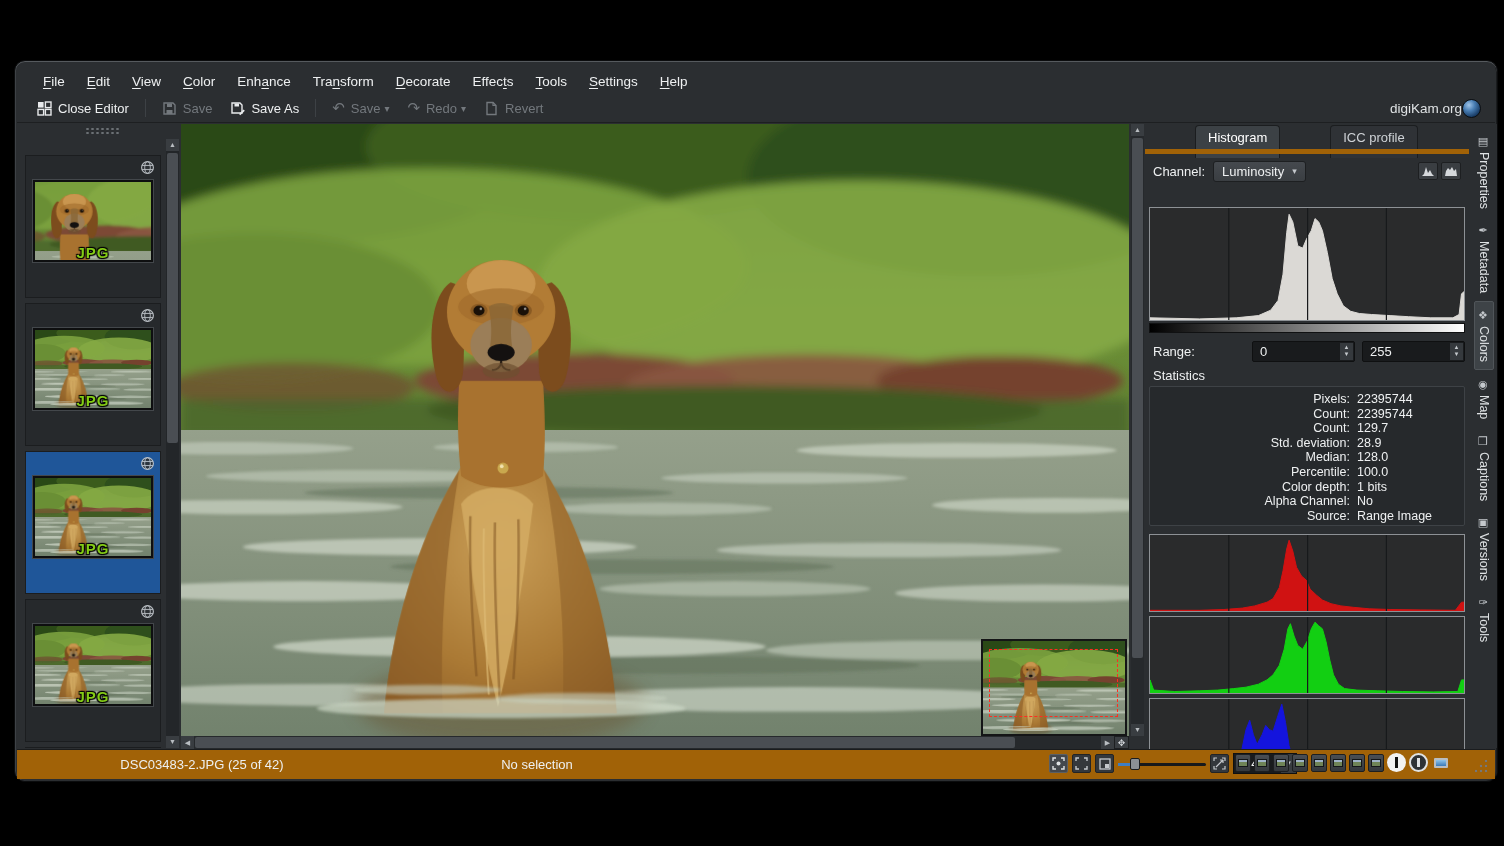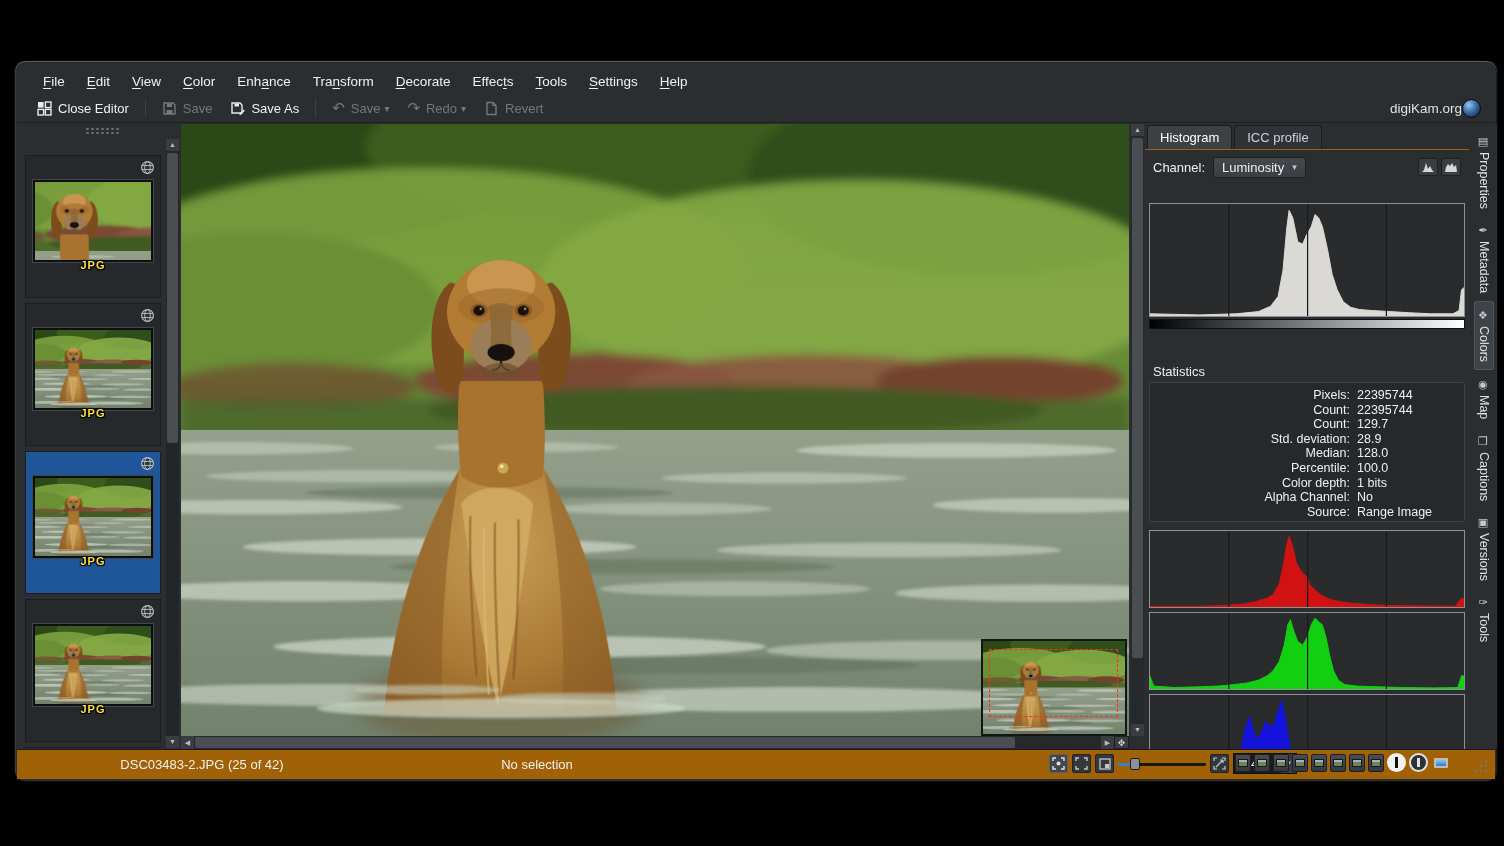--- a/index.html
+++ b/index.html
@@ -35,22 +35,22 @@
   #thumb-handle { position:absolute; left:50%; top:2px; width:34px; height:7px; transform:translateX(-50%);
     background:radial-gradient(circle, #6b7075 1px, transparent 1.4px); background-size:5px 4px; }
   #thumb-list { position:absolute; left:0; top:14px; width:140px; bottom:0; overflow:hidden; }
   .thumb-cell { position:absolute; left:2px; width:136px; height:143px; background:#26292c;
     border:1px solid #1b1d1f; }
   .thumb-cell.selected { background:#1f5699; }
   .cell-globe { position:absolute; right:5px; top:4px; width:15px; height:15px; opacity:.9; }
   .thumb { position:absolute; left:7px; top:24px; width:120px; height:82px;
     border:2px solid #0e0f10; outline:1px solid #43474b; }
   .thumb-badge { position:absolute; left:50%; top:88px; transform:translateX(-50%);
-    font-size:11px; font-weight:bold; color:#fde047; letter-spacing:1px;
-    text-shadow:-1px -1px 1px #000, 1px -1px 1px #000, -1px 1px 1px #000, 1px 1px 1px #000;margin-top:15px; }
+    font-size:15px; font-weight:bold; color:#84cc16; letter-spacing:1px;
+    text-shadow:-1px -1px 1px #000, 1px -1px 1px #000, -1px 1px 1px #000, 1px 1px 1px #000; }
   #thumb-scroll { position:absolute; right:2px; top:14px; width:13px; bottom:0; background:#232629; }
   .sb-arrow { position:absolute; left:0; width:13px; height:12px; background:#393d41; color:#b9bdc1;
     font-size:7px; text-align:center; line-height:12px; }
   #thumb-scroll .sb-thumb { position:absolute; left:1px; top:14px; width:11px; height:290px;
     background:#4a4e53; border-radius:2px; }
 
   
   #canvas { position:absolute; left:166px; top:63px; width:948px; height:612px; background:#1e2022; overflow:hidden; }
   #canvas svg.scene { position:absolute; left:0; top:0; width:100%; height:100%; }
   #hscroll { position:absolute; left:166px; top:675px; width:948px; height:13px; background:#26292c; }
@@ -67,24 +67,24 @@
   
   #navigator { position:absolute; right:2px; bottom:0px; width:146px; height:97px;
     border:2px solid #141516; background:#333; }
   #navigator svg { position:absolute; left:0; top:0; width:100%; height:100%; }
   #nav-rect { position:absolute; left:6px; right:7px; top:8px; bottom:17px;
     border:1px dashed #ff2d20; }
 
   
   #rpanel { position:absolute; left:1130px; top:63px; width:324px; height:624px; background:#2b2e31; font-size:13px; }
   #rp-tabs { position:absolute; left:2px; top:1px; display:flex; gap:2px; }
-  .rp-tab { padding:4px 12px 5px; background:#2f3236; border:1px solid #1b1d1f; border-bottom:none;
-    border-radius:4px 4px 0 0; color:#cfd3d7; }
+  .rp-tab { padding:4px 12px 13px; background:#2f3236; border:1px solid #1b1d1f; border-bottom:none;
+    border-radius:4px 4px 0 0; color:#cfd3d7;margin-left:48px; }
   .rp-tab.active { background:#3c4145; color:#fff; }
-  #rp-body { position:absolute; left:0; top:25px; right:0; bottom:0; border-top:1px solid #a16207; }
+  #rp-body { position:absolute; left:0; top:25px; right:0; bottom:0; border-top:5px solid #a16207; }
 
   #channel-row { position:absolute; left:8px; top:6px; right:8px; height:22px; display:flex; align-items:center; }
   #channel-combo { margin-left:8px; background:linear-gradient(#45494e,#3a3e42); border:1px solid #1d1f21;
     border-radius:3px; padding:2px 8px; display:flex; gap:8px; align-items:center; }
   #channel-combo .caret { font-size:9px; color:#c4c8cc; }
   #scale-btns { margin-left:auto; display:flex; gap:3px; }
   .scale-btn { width:20px; height:18px; background:#3a3e42; border:1px solid #1d1f21; border-radius:2px;
     display:flex; align-items:center; justify-content:center; }
 
   .plot-frame { position:absolute; left:4px; width:316px; background:#2a2b2c; border:1px solid #8d9195; }
@@ -441,20 +441,37 @@
         </div>
         <div class="plot-frame" id="hist-main-frame">
           <svg id="hist-main" width="314" height="112">
               <polygon points="0,112 0.0,109.8 49.3,110.9 86.2,109.8 108.4,107.6 120.7,102.2 128.1,92.4 133.0,66.2 136.7,24.8 139.1,6.3 142.8,13.9 147.8,37.9 152.7,40.1 156.4,31.3 161.3,22.6 165.0,10.6 168.7,13.9 172.4,22.6 177.3,44.4 182.2,70.6 187.2,85.8 193.3,97.8 200.7,103.3 209.3,105.5 221.6,106.5 240.1,107.6 258.6,108.7 280.8,109.8 302.9,109.8 309.1,106.5 311.5,85.8 314.0,83.7 314,112" fill="#dbd9d5" stroke="#dbd9d5" stroke-width="1"></polygon>
               <line x1="78.8" y1="0" x2="78.8" y2="112" stroke="#17191b" stroke-width="1.2"></line>
               <line x1="157.6" y1="0" x2="157.6" y2="112" stroke="#17191b" stroke-width="1.2"></line>
               <line x1="236.4" y1="0" x2="236.4" y2="112" stroke="#17191b" stroke-width="1.2"></line>
             </svg>
         </div>
         <div id="gradient-strip"></div>
+        <div id="range-row">
+          <span>Range:</span>
+          <div class="spinbox" id="spin-min">
+            <span>0</span>
+            <div class="spin-arrows">
+                <span>▲</span>
+                <span>▼</span>
+              </div>
+          </div>
+          <div class="spinbox" id="spin-max">
+            <span>255</span>
+            <div class="spin-arrows">
+                <span>▲</span>
+                <span>▼</span>
+              </div>
+          </div>
+        </div>
         <div id="stats-title">Statistics</div>
         <div id="stats-frame">
             <div class="stat-row">
               <span class="stat-label">Pixels:</span>
               <span class="stat-value">22395744</span>
             </div>
             <div class="stat-row">
               <span class="stat-label">Count:</span>
               <span class="stat-value">22395744</span>
             </div>

